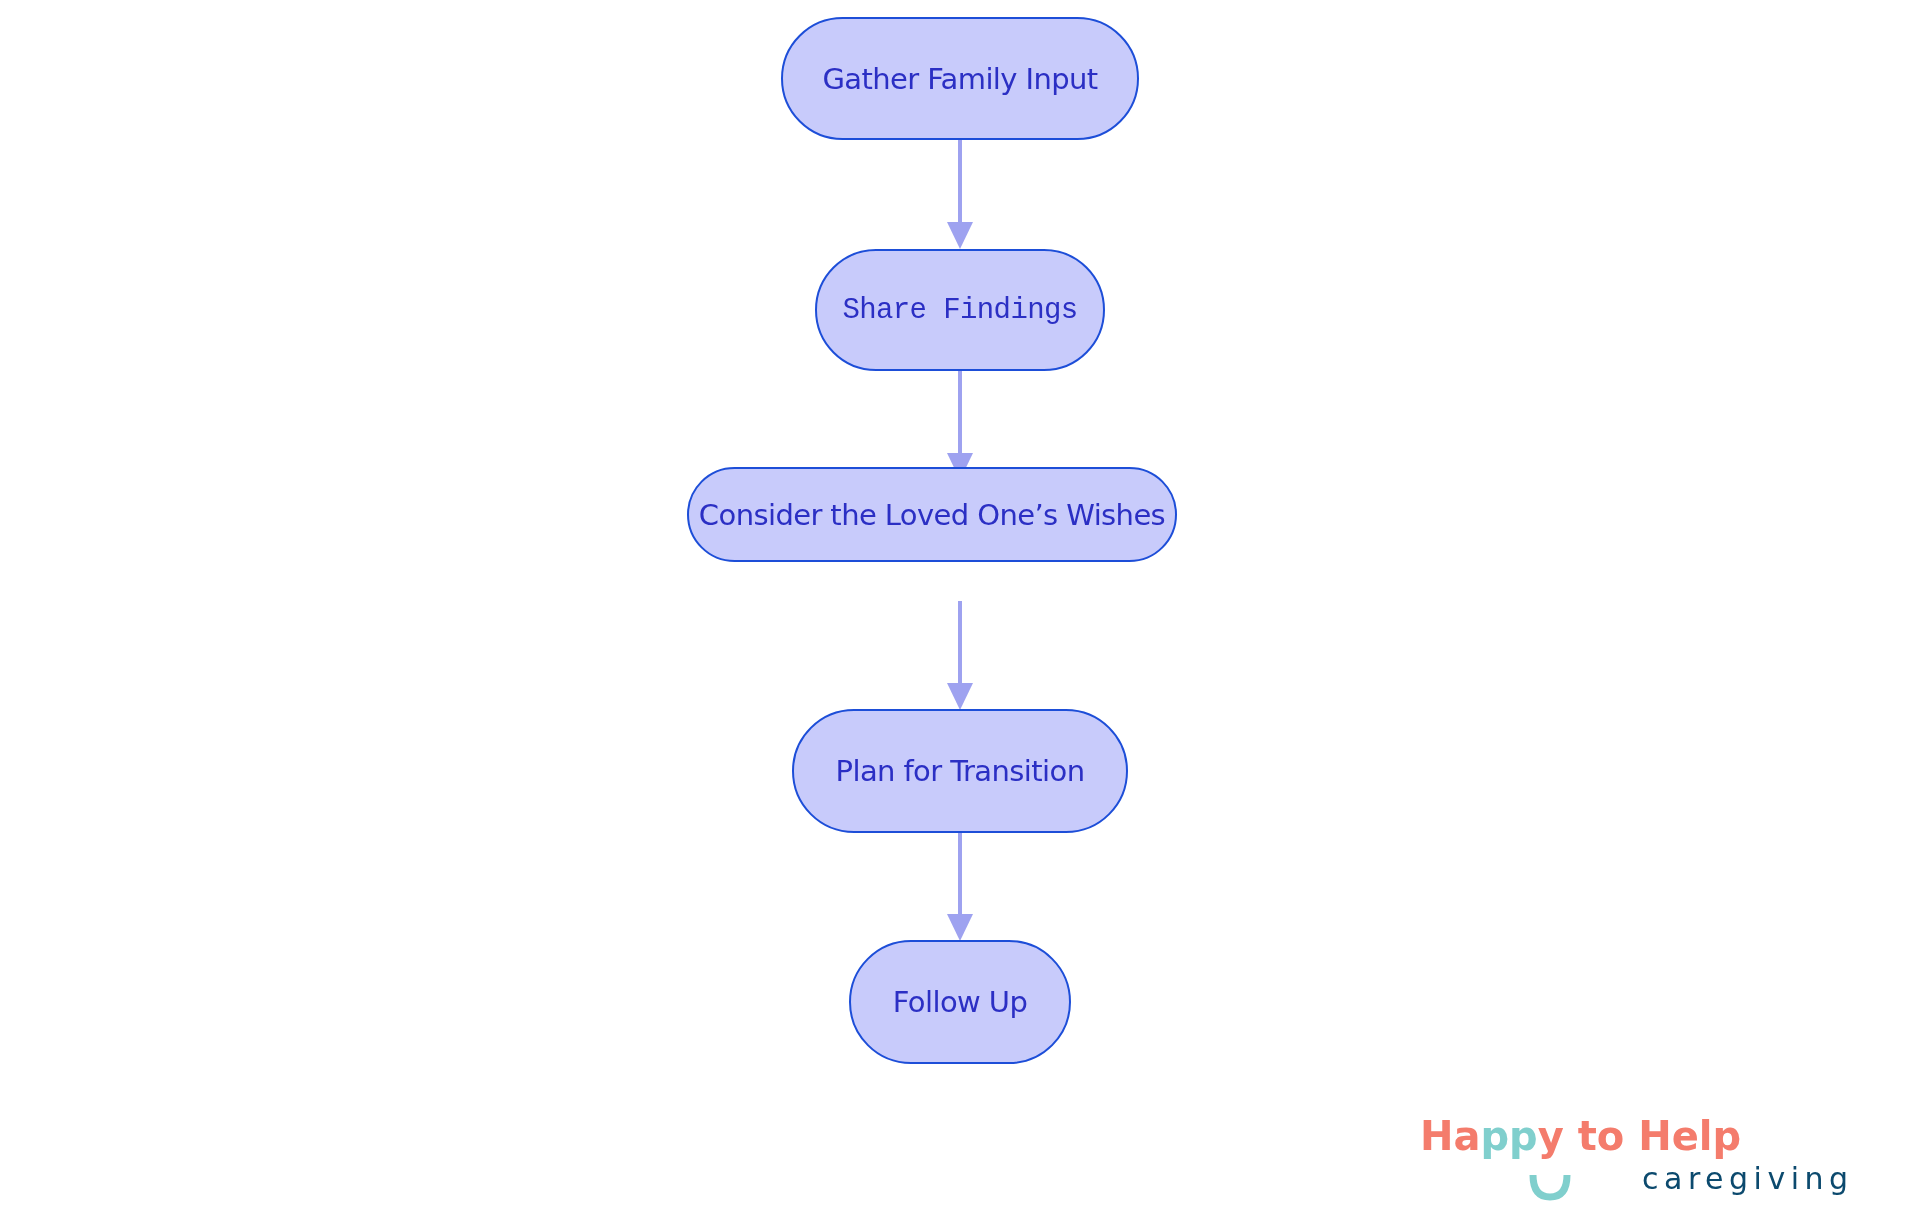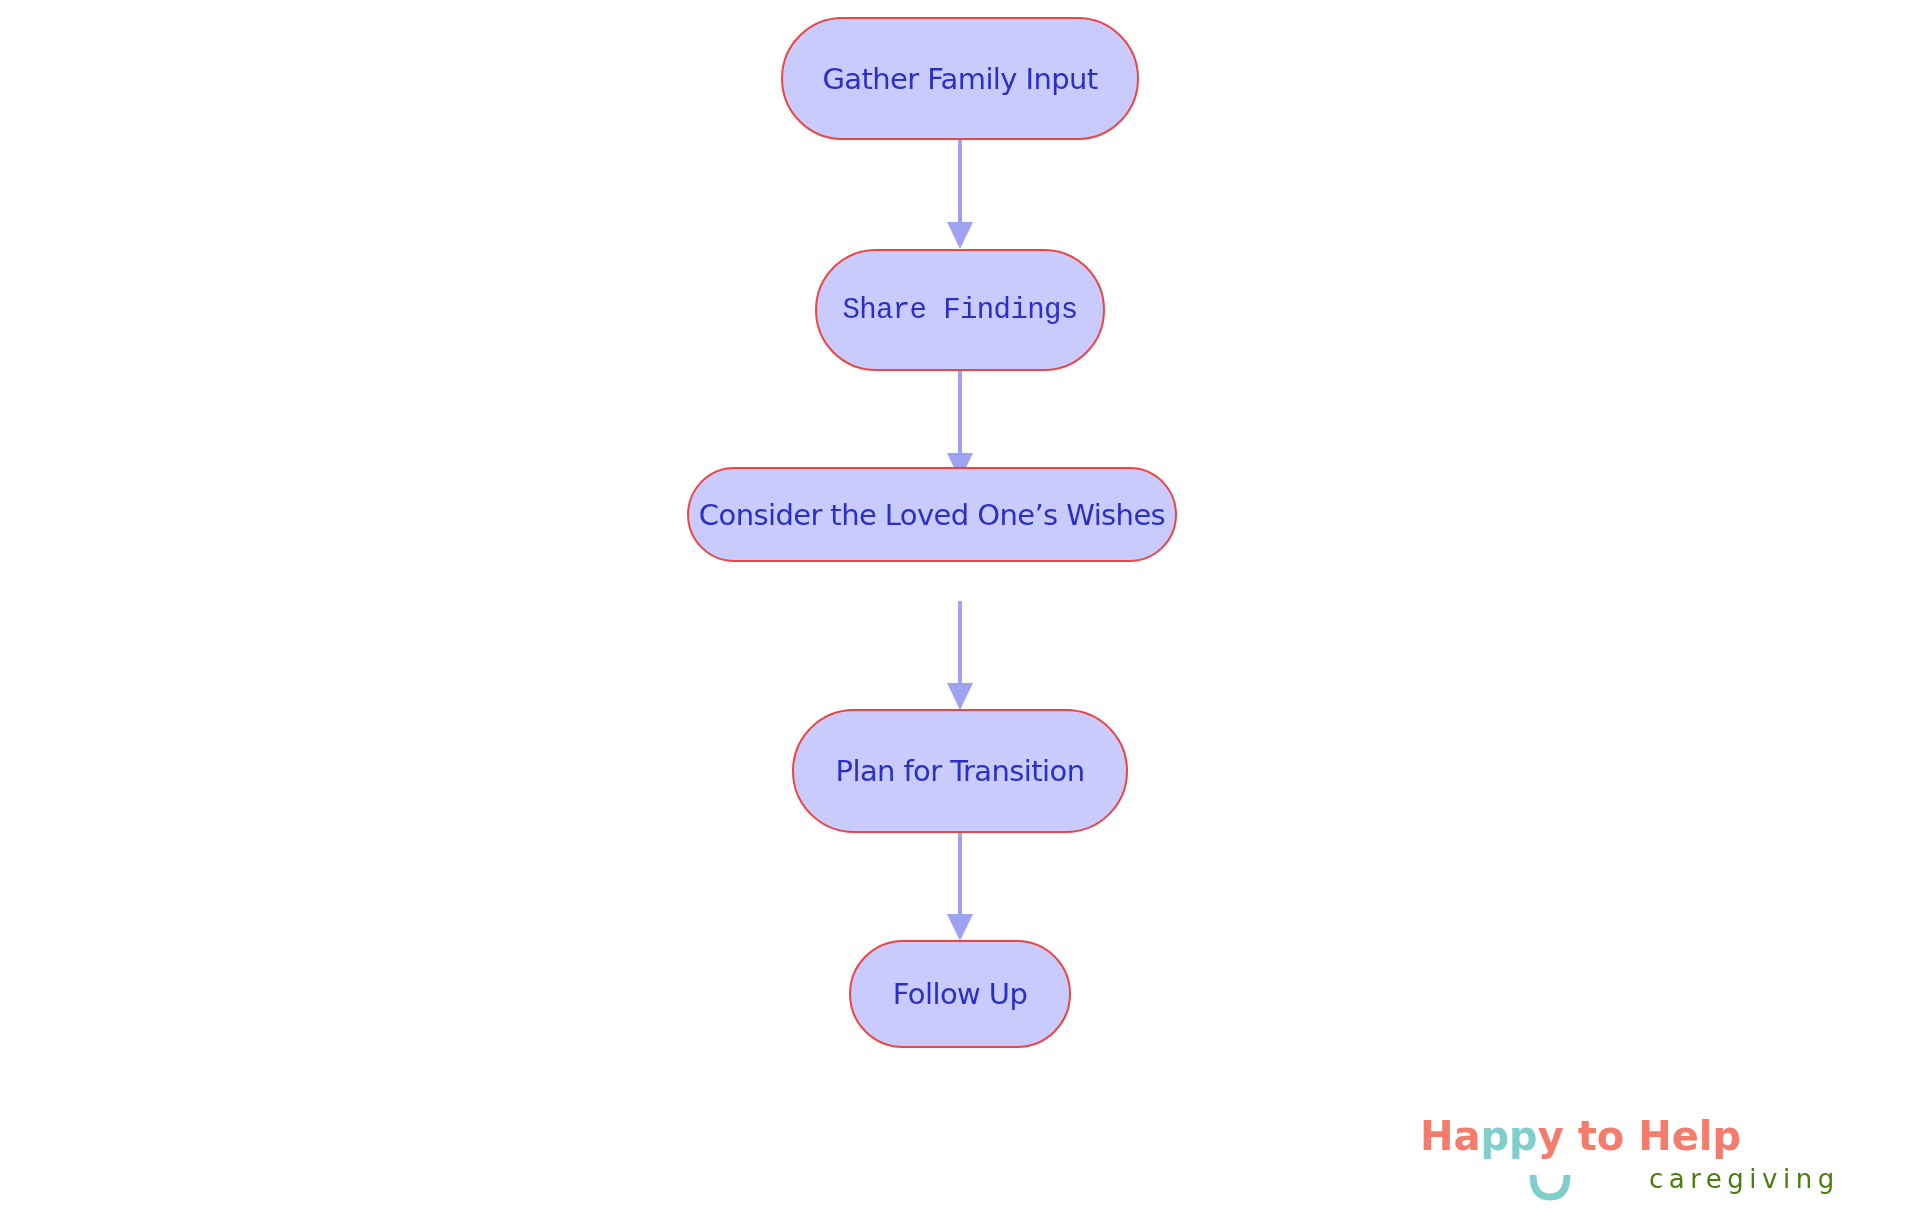--- a/index.html
+++ b/index.html
@@ -1,21 +1,21 @@
 <!DOCTYPE html>
 <html><head>
 <meta charset="utf-8">
 <style>
   html, body { margin: 0; padding: 0; background: #ffffff; }
   body { width: 1920px; height: 1215px; position: relative; overflow: hidden; }
   .node {
     position: absolute;
     box-sizing: border-box;
     background: #c8cbfb;
-    border: 2px solid #ef4444;
+    border: 2px solid #1d4ed8;
     border-radius: 62px;
     display: flex; align-items: center; justify-content: center;
     font-family: "DejaVu Sans", sans-serif;
     font-weight: normal;
     font-size: 29px;
     letter-spacing: -0.6px;
     color: #2b2fc4;
     white-space: nowrap;
   }
   svg.edges { position: absolute; left: 0; top: 0; }
@@ -23,22 +23,22 @@
   .logo-title {
     position: absolute; left: 0; top: 0;
     font-family: "DejaVu Sans", sans-serif; font-weight: bold;
     font-size: 40px; letter-spacing: 0px; line-height: 72px;
     color: #f47c6c; white-space: nowrap;
   }
   .logo-title .teal { color: #80cfcd; }
   .logo-sub {
     position: absolute; left: 222px; top: 62px;
     font-family: "DejaVu Sans", sans-serif; font-weight: normal;
-    font-size: 26px; letter-spacing: 5.5px; line-height: 34px;
-    color: #4d7c0f; white-space: nowrap; margin-left: 7px;
+    font-size: 30px; letter-spacing: 5.5px; line-height: 34px;
+    color: #0c4a6e; white-space: nowrap;
   }
   .smile { position: absolute; left: 105px; top: 72px; }
 </style>
 </head>
 <body>
 
 <svg class="edges" width="1920" height="1215" viewBox="0 0 1920 1215">
   <g stroke="#9ea2f0" stroke-width="4" fill="none">
     <line x1="960" y1="139" x2="960" y2="226"></line>
     <line x1="960" y1="370" x2="960" y2="456"></line>
@@ -62,21 +62,21 @@
 </div>
 
 <div class="node" style="left:687px; top:467px; width:490px; height:95px;text-align:center;">
   <span>Consider the Loved One’s Wishes</span>
 </div>
 
 <div class="node" style="left:792px; top:709px; width:336px; height:124px;">
   <span>Plan for Transition</span>
 </div>
 
-<div class="node" style="left:849px; top:940px; width:222px; height:108px;">
+<div class="node" style="left:849px; top:940px; width:222px; height:124px;">
   <span>Follow Up</span>
 </div>
 
 <div class="logo">
   <div class="logo-title"><span>Ha</span><span class="teal">pp</span><span>y to Help</span></div>
   <svg class="smile" width="50" height="30" viewBox="0 0 50 30">
     <path d="M8 3 Q8 25 25 25 Q42 25 42 3" stroke="#80cfcd" stroke-width="7" fill="none" stroke-linecap="butt"></path>
   </svg>
   <div class="logo-sub">caregiving</div>
 </div>

